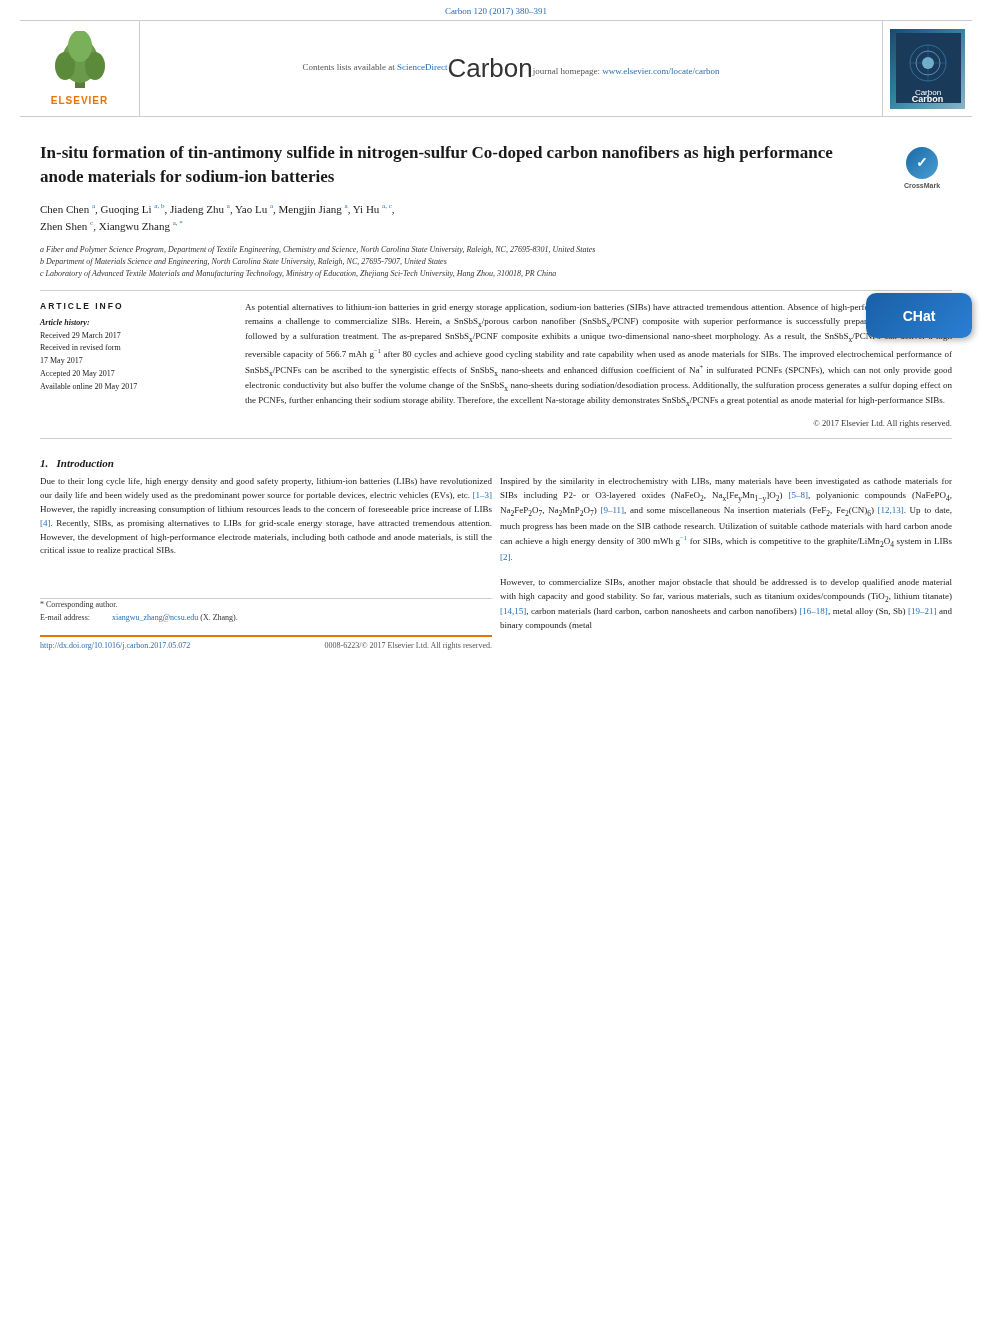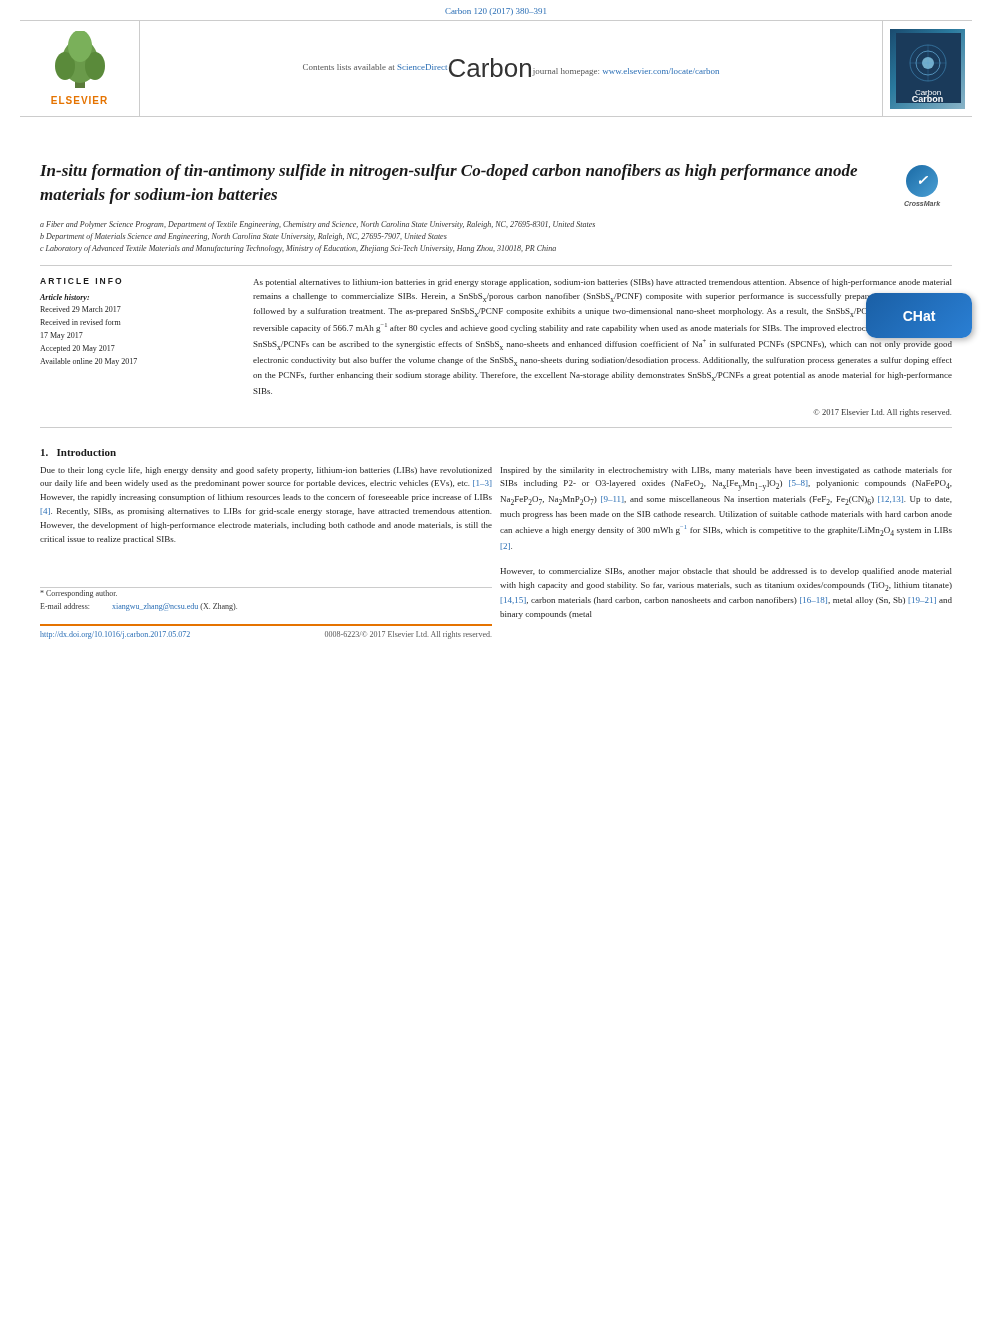--- a/index.html
+++ b/index.html
@@ -145,24 +145,23 @@
     .main-content {
       padding: 12px 40px 20px 40px;
     }
 
     
     .article-title {
       font-size: 17px;
       font-weight: bold;
       color: #1a1a1a;
       line-height: 1.4;
-      margin: 30px 0 12px 0;
+      margin: 12px 0 12px 0;
       padding-right: 80px;
       position: relative;
-      font-style: italic;
     }
 
     .crossmark-badge {
       position: absolute;
       right: 0;
       top: 0;
       width: 60px;
       height: 55px;
       display: flex;
       flex-direction: column;
@@ -220,21 +219,21 @@
     
     .divider {
       border: none;
       border-top: 1px solid #ccc;
       margin: 10px 0;
     }
 
     
     .two-col {
       display: flex;
-      gap: 28px;
+      gap: 20px;
       margin-top: 10px;
     }
 
     .col-left {
       width: 185px;
       flex-shrink: 0;
     }
 
     .col-right {
       flex: 1;
@@ -285,20 +284,21 @@
     
     .body-section {
       margin-top: 18px;
     }
 
     .section-title {
       font-size: 11px;
       font-weight: bold;
       color: #1a1a1a;
       margin-bottom: 6px;
+      font-style: italic;
     }
 
     .body-two-col {
       display: flex;
       gap: 8px;
     }
 
     .body-col {
       flex: 1;
     }
@@ -432,20 +432,24 @@
   <div class="main-content">
 
     <div class="article-title">
       <span>In-situ formation of tin-antimony sulfide in nitrogen-sulfur Co-doped carbon nanofibers as high performance anode materials for sodium-ion batteries</span>
       <div class="crossmark-badge">
         <div class="crossmark-circle">✓</div>
         <div class="crossmark-text">CrossMark</div>
       </div>
     </div>
 
+    <div class="authors">
+      Chen Chen <sup>a</sup>, Guoqing Li <sup>a, b</sup>, Jiadeng Zhu <sup>a</sup>, Yao Lu <sup>a</sup>, Mengjin Jiang <sup>a</sup>, Yi Hu <sup>a, c</sup>,<br>
+      Zhen Shen <sup>c</sup>, Xiangwu Zhang <sup>a, <span class="author-star">*</span></sup>
+    </div>
 
     <div class="affiliations">
       <div>a Fiber and Polymer Science Program, Department of Textile Engineering, Chemistry and Science, North Carolina State University, Raleigh, NC, 27695-8301, United States</div>
       <div>b Department of Materials Science and Engineering, North Carolina State University, Raleigh, NC, 27695-7907, United States</div>
       <div>c Laboratory of Advanced Textile Materials and Manufacturing Technology, Ministry of Education, Zhejiang Sci-Tech University, Hang Zhou, 310018, PR China</div>
     </div>
 
     <hr class="divider">
 
     <div class="two-col">

